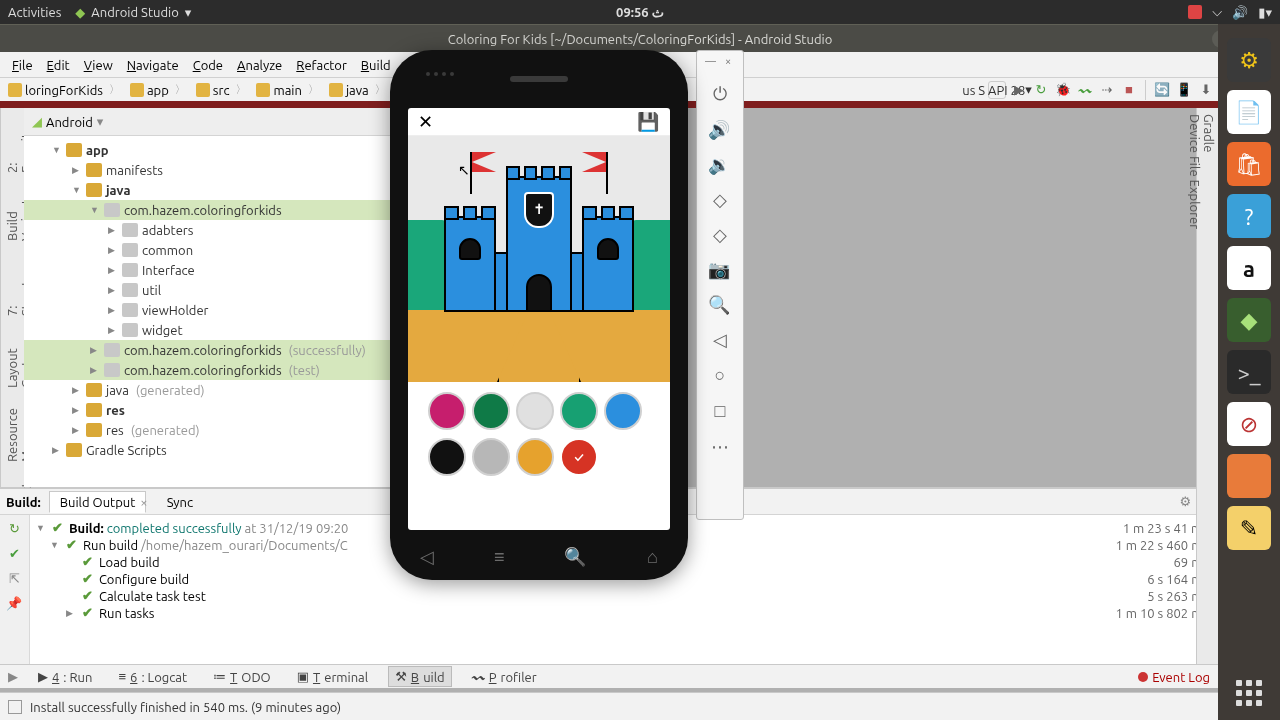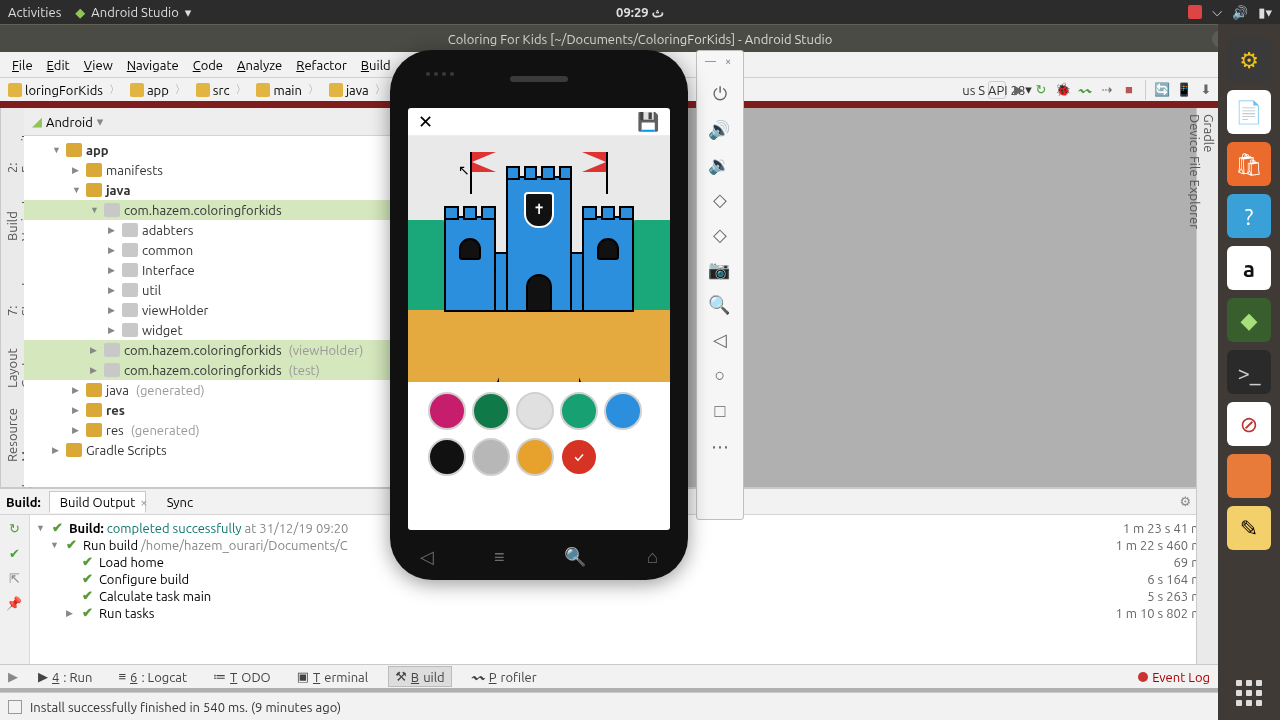--- a/index.html
+++ b/index.html
@@ -143,21 +143,21 @@
 
 <div class="sysbar">
   <div class="left">
     <span>Activities</span>
     <span style="display:flex;align-items:center;gap:6px;">
       <span style="color:#8fc653">◆</span>
         <span>Android Studio</span>
         <span>▾</span>
     </span>
   </div>
-  <div class="center">09:29 ث</div>
+  <div class="center">09:56 ث</div>
   <div class="right">
     <span style="width:14px;height:14px;background:#d44;border-radius:2px;"></span>
     <span>⌵</span>
     <span>🔊</span>
     <span>▮▾</span>
   </div>
 </div>
 
 <div class="titlebar">
   <span>Coloring For Kids [~/Documents/ColoringForKids] - Android Studio</span>
@@ -301,21 +301,21 @@
           </div>
           <div class="node d4">
             <span class="arr">▶</span>
             <span class="ico pkg"></span>
             <span>widget</span>
           </div>
           <div class="node d3 sel">
             <span class="arr">▶</span>
             <span class="ico pkg"></span>
             <span>com.hazem.coloringforkids</span>
-            <span class="dim">(viewHolder)</span>
+            <span class="dim">(successfully)</span>
           </div>
           <div class="node d3 sel">
             <span class="arr">▶</span>
             <span class="ico pkg"></span>
             <span>com.hazem.coloringforkids</span>
             <span class="dim">(test)</span>
           </div>
           <div class="node d2">
             <span class="arr">▶</span>
             <span class="ico folder"></span>
@@ -369,33 +369,33 @@
         </div>
         <div class="brow d1b">
           <span class="arr">▼</span>
           <span class="check">✔</span>
           <span>Run build<span class="path"> /home/hazem_ourari/Documents/C</span></span>
           <span class="ts">1 m 22 s 460 ms</span>
         </div>
         <div class="brow d2b">
           <span class="arr"></span>
           <span class="check">✔</span>
-          <span>Load home</span>
+          <span>Load build</span>
           <span class="ts">69 ms</span>
         </div>
         <div class="brow d2b">
           <span class="arr"></span>
           <span class="check">✔</span>
           <span>Configure build</span>
           <span class="ts">6 s 164 ms</span>
         </div>
         <div class="brow d2b">
           <span class="arr"></span>
           <span class="check">✔</span>
-          <span>Calculate task main</span>
+          <span>Calculate task test</span>
           <span class="ts">5 s 263 ms</span>
         </div>
         <div class="brow d2b">
           <span class="arr">▶</span>
           <span class="check">✔</span>
           <span>Run tasks</span>
           <span class="ts">1 m 10 s 802 ms</span>
         </div>
       </div>
   </div>

